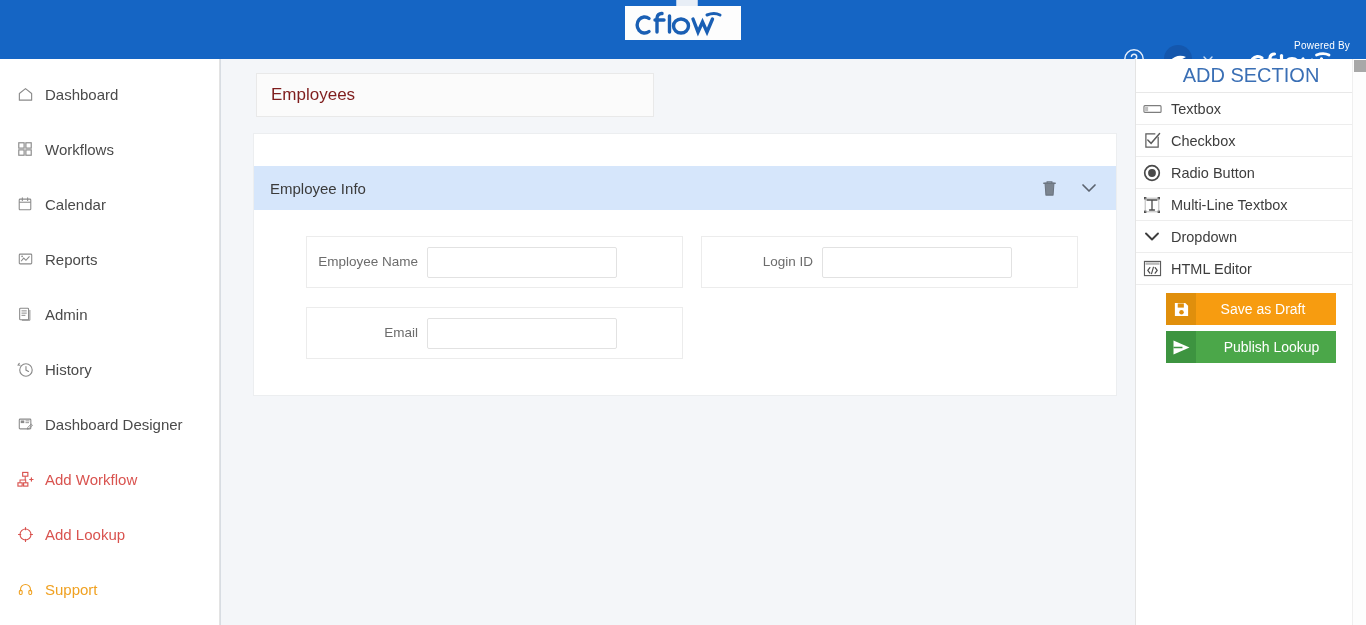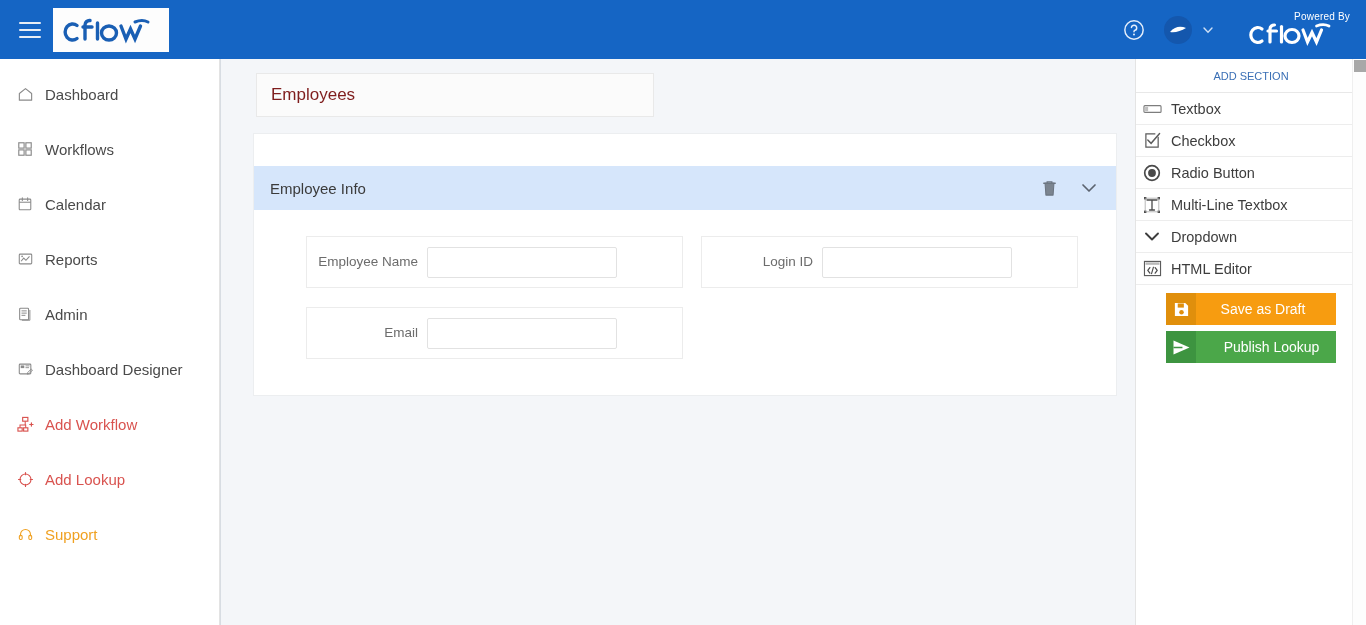--- a/index.html
+++ b/index.html
@@ -7,21 +7,21 @@
     width: 1366px; height: 625px;
     font-family: "Liberation Sans", sans-serif;
     background: #ffffff;
     overflow: hidden;
   }
   
   .topbar {
     position: absolute; top: 0; left: 0;
     width: 1366px; height: 59px;
     background: #1565c4;
-    display: flex; align-items: center;
+    display: flex; align-items: center; flex-direction: column;
   }
   .hamburger {
     width: 22px; height: 16px;
     margin-left: 19px; margin-right: 12px;
     display: flex; flex-direction: column; justify-content: space-between;
     cursor: pointer;
   }
   .hamburger span { display: block; height: 2px; width: 100%; background: #e8eef6; border-radius: 1px; }
   .logo-box {
     background: #fdfdfd;
@@ -135,21 +135,21 @@
     background: #ffffff;
     border-left: 1px solid #e4e4e4;
   }
   .toolbox-title {
     height: 41px; display: flex; align-items: center; justify-content: center;
     font-size: 17px; color: #4a4a4a;
     border-bottom: 1px solid #e8e8e8;
   }
   .add-section {
     height: 34px; display: flex; align-items: center; justify-content: center;
-    font-size: 11px; color: #3a6fb5; cursor: pointer;
+    font-size: 20px; color: #3a6fb5; cursor: pointer;
     border-bottom: 1px solid #e8e8e8;
   }
   .tool-item {
     height: 32px; display: flex; align-items: center;
     padding-left: 6px; font-size: 14.5px; color: #3d3d3d;
     border-bottom: 1px solid #ededed; cursor: pointer;
   }
   .tool-item .t-icon {
     width: 20px; height: 20px; margin-right: 9px;
     display: flex; align-items: center; justify-content: center; flex: 0 0 20px;
@@ -283,20 +283,30 @@
     <span class="nav-icon">
       <svg width="16" height="16" viewBox="0 0 18 18">
         <rect x="3" y="2.5" width="10" height="13" rx="1" fill="none" stroke="#8a8a8a" stroke-width="1.2"></rect>
         <path d="M5.5 5.5 H10.5 M5.5 8 H10.5 M5.5 10.5 H9" stroke="#8a8a8a" stroke-width="1.1" stroke-linecap="round"></path>
         <path d="M14.5 4.5 V16 H5.5" fill="none" stroke="#8a8a8a" stroke-width="1.1"></path>
       </svg>
     </span>
     <span>Admin</span>
   </div>
 
+  <div class="nav-item">
+    <span class="nav-icon">
+      <svg width="17" height="17" viewBox="0 0 18 18">
+        <circle cx="9.5" cy="9.5" r="6.6" fill="none" stroke="#8a8a8a" stroke-width="1.2"></circle>
+        <path d="M9.5 5.8 V9.6 L12.2 11" fill="none" stroke="#8a8a8a" stroke-width="1.2" stroke-linecap="round"></path>
+        <path d="M3.2 4.5 L1.2 4.2 L2.4 2.5" fill="none" stroke="#8a8a8a" stroke-width="1.2" stroke-linecap="round"></path>
+      </svg>
+    </span>
+    <span>History</span>
+  </div>
 
   <div class="nav-item">
     <span class="nav-icon">
       <svg width="17" height="16" viewBox="0 0 18 18">
         <rect x="2" y="3.5" width="13" height="11" rx="1" fill="none" stroke="#8a8a8a" stroke-width="1.2"></rect>
         <rect x="3.6" y="5" width="4" height="3" fill="#8a8a8a"></rect>
         <path d="M9 5.5 H13.5 M9 7.5 H13" stroke="#8a8a8a" stroke-width="1"></path>
         <path d="M11.5 13 L15.5 9 L16.8 10.3 L12.8 14.3 L11 14.8 Z" fill="none" stroke="#8a8a8a" stroke-width="1.1" stroke-linejoin="round"></path>
       </svg>
     </span>

